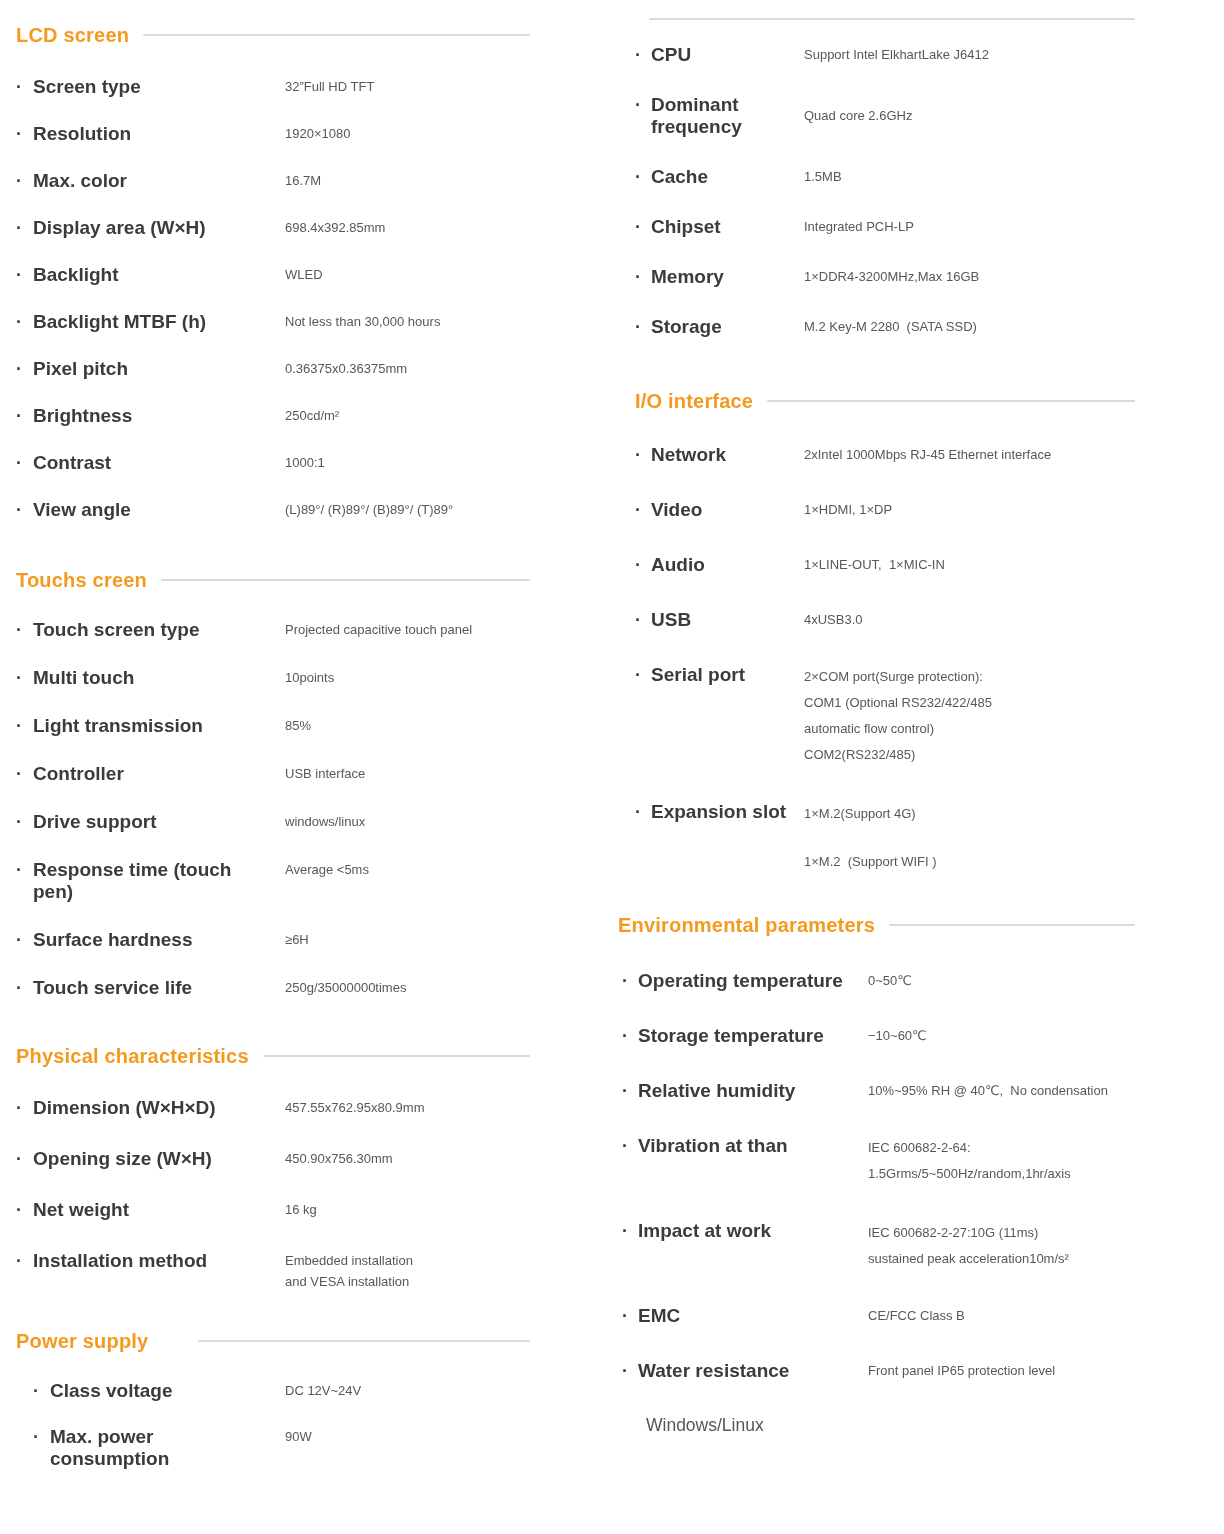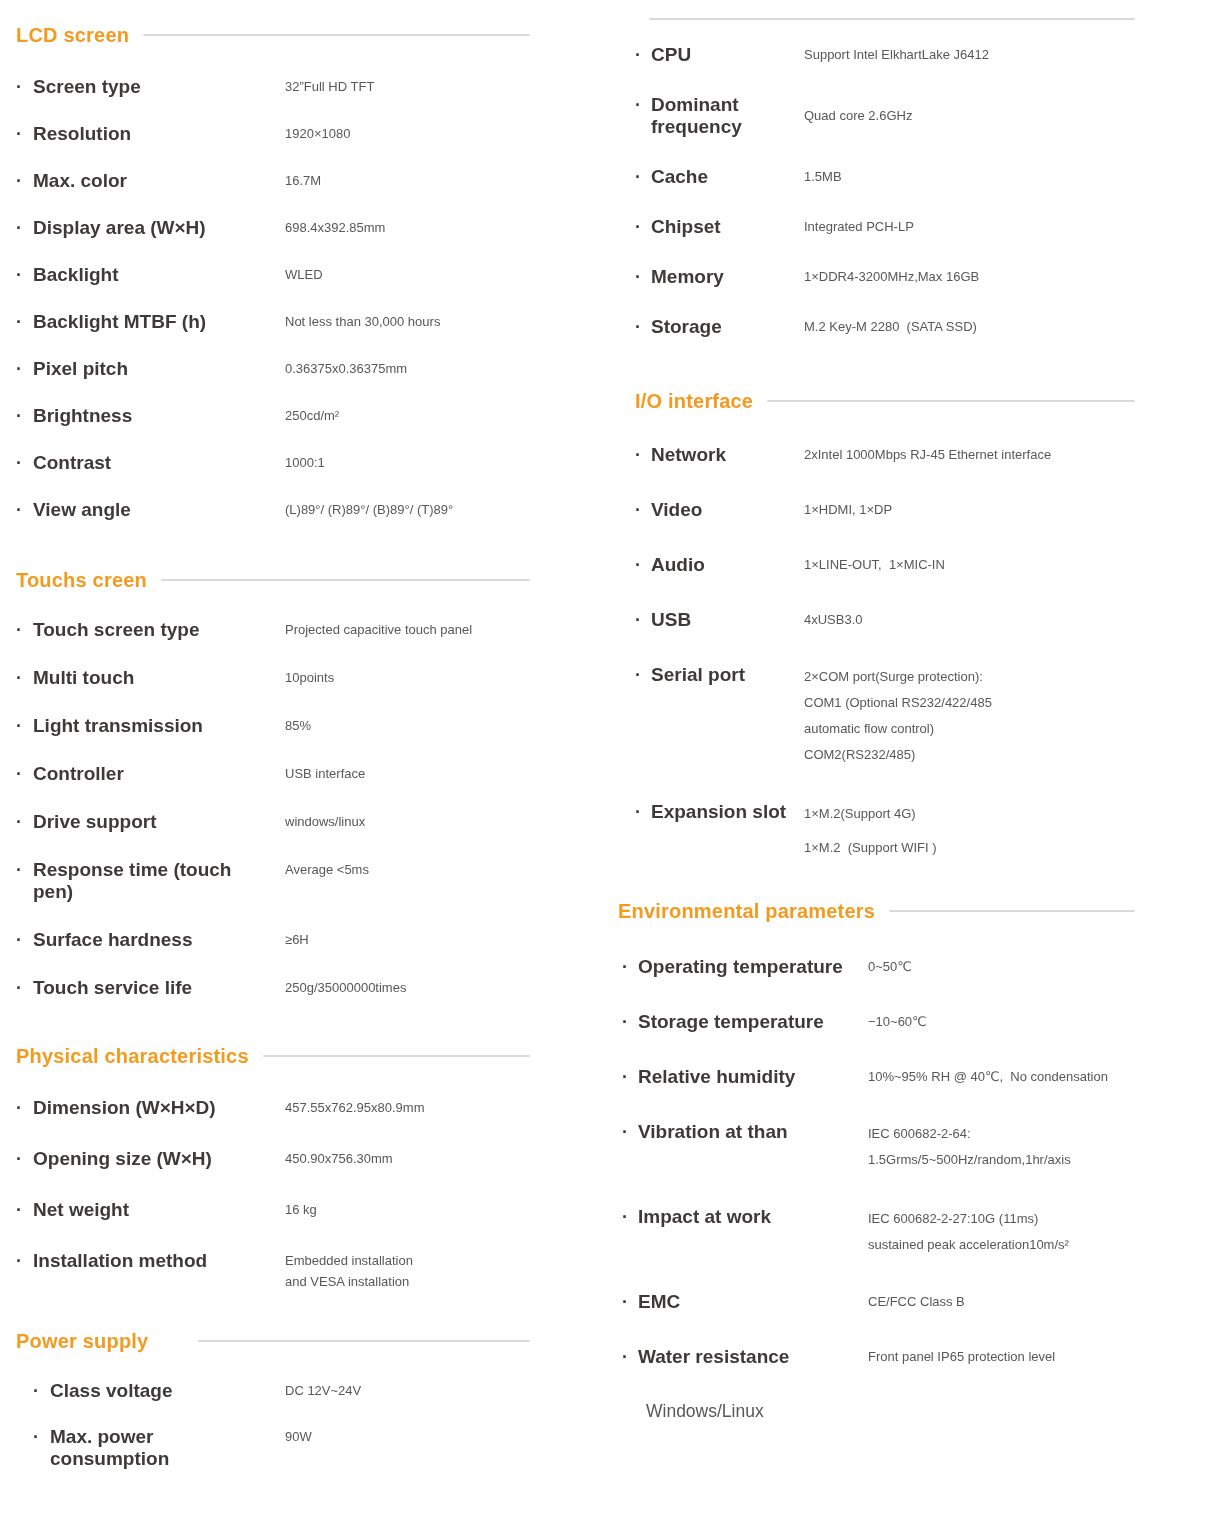--- a/index.html
+++ b/index.html
@@ -86,21 +86,21 @@
   }
   .value {
     flex: none;
     font-size: 13px;
     line-height: 22px;
     color: var(--valuecol, #595757);
     white-space: nowrap;
   }
   .vline { line-height: 21px; }
   .col-right .vline { line-height: 26px; }
-  .vline.gap { margin-top: 8px; }
+  .vline.gap { margin-top: 22px; }
 
   
   .col-left .bullet { width: 17px; }
   .col-left .label { width: 252px; }
   .col-right .bullet { width: 16px; }
 
   .sec-lcd { margin-top: 18px; }
   .sec-lcd .spec-row { margin-bottom: 25px; }
 
   .sec-touch { margin-top: 42px; }

